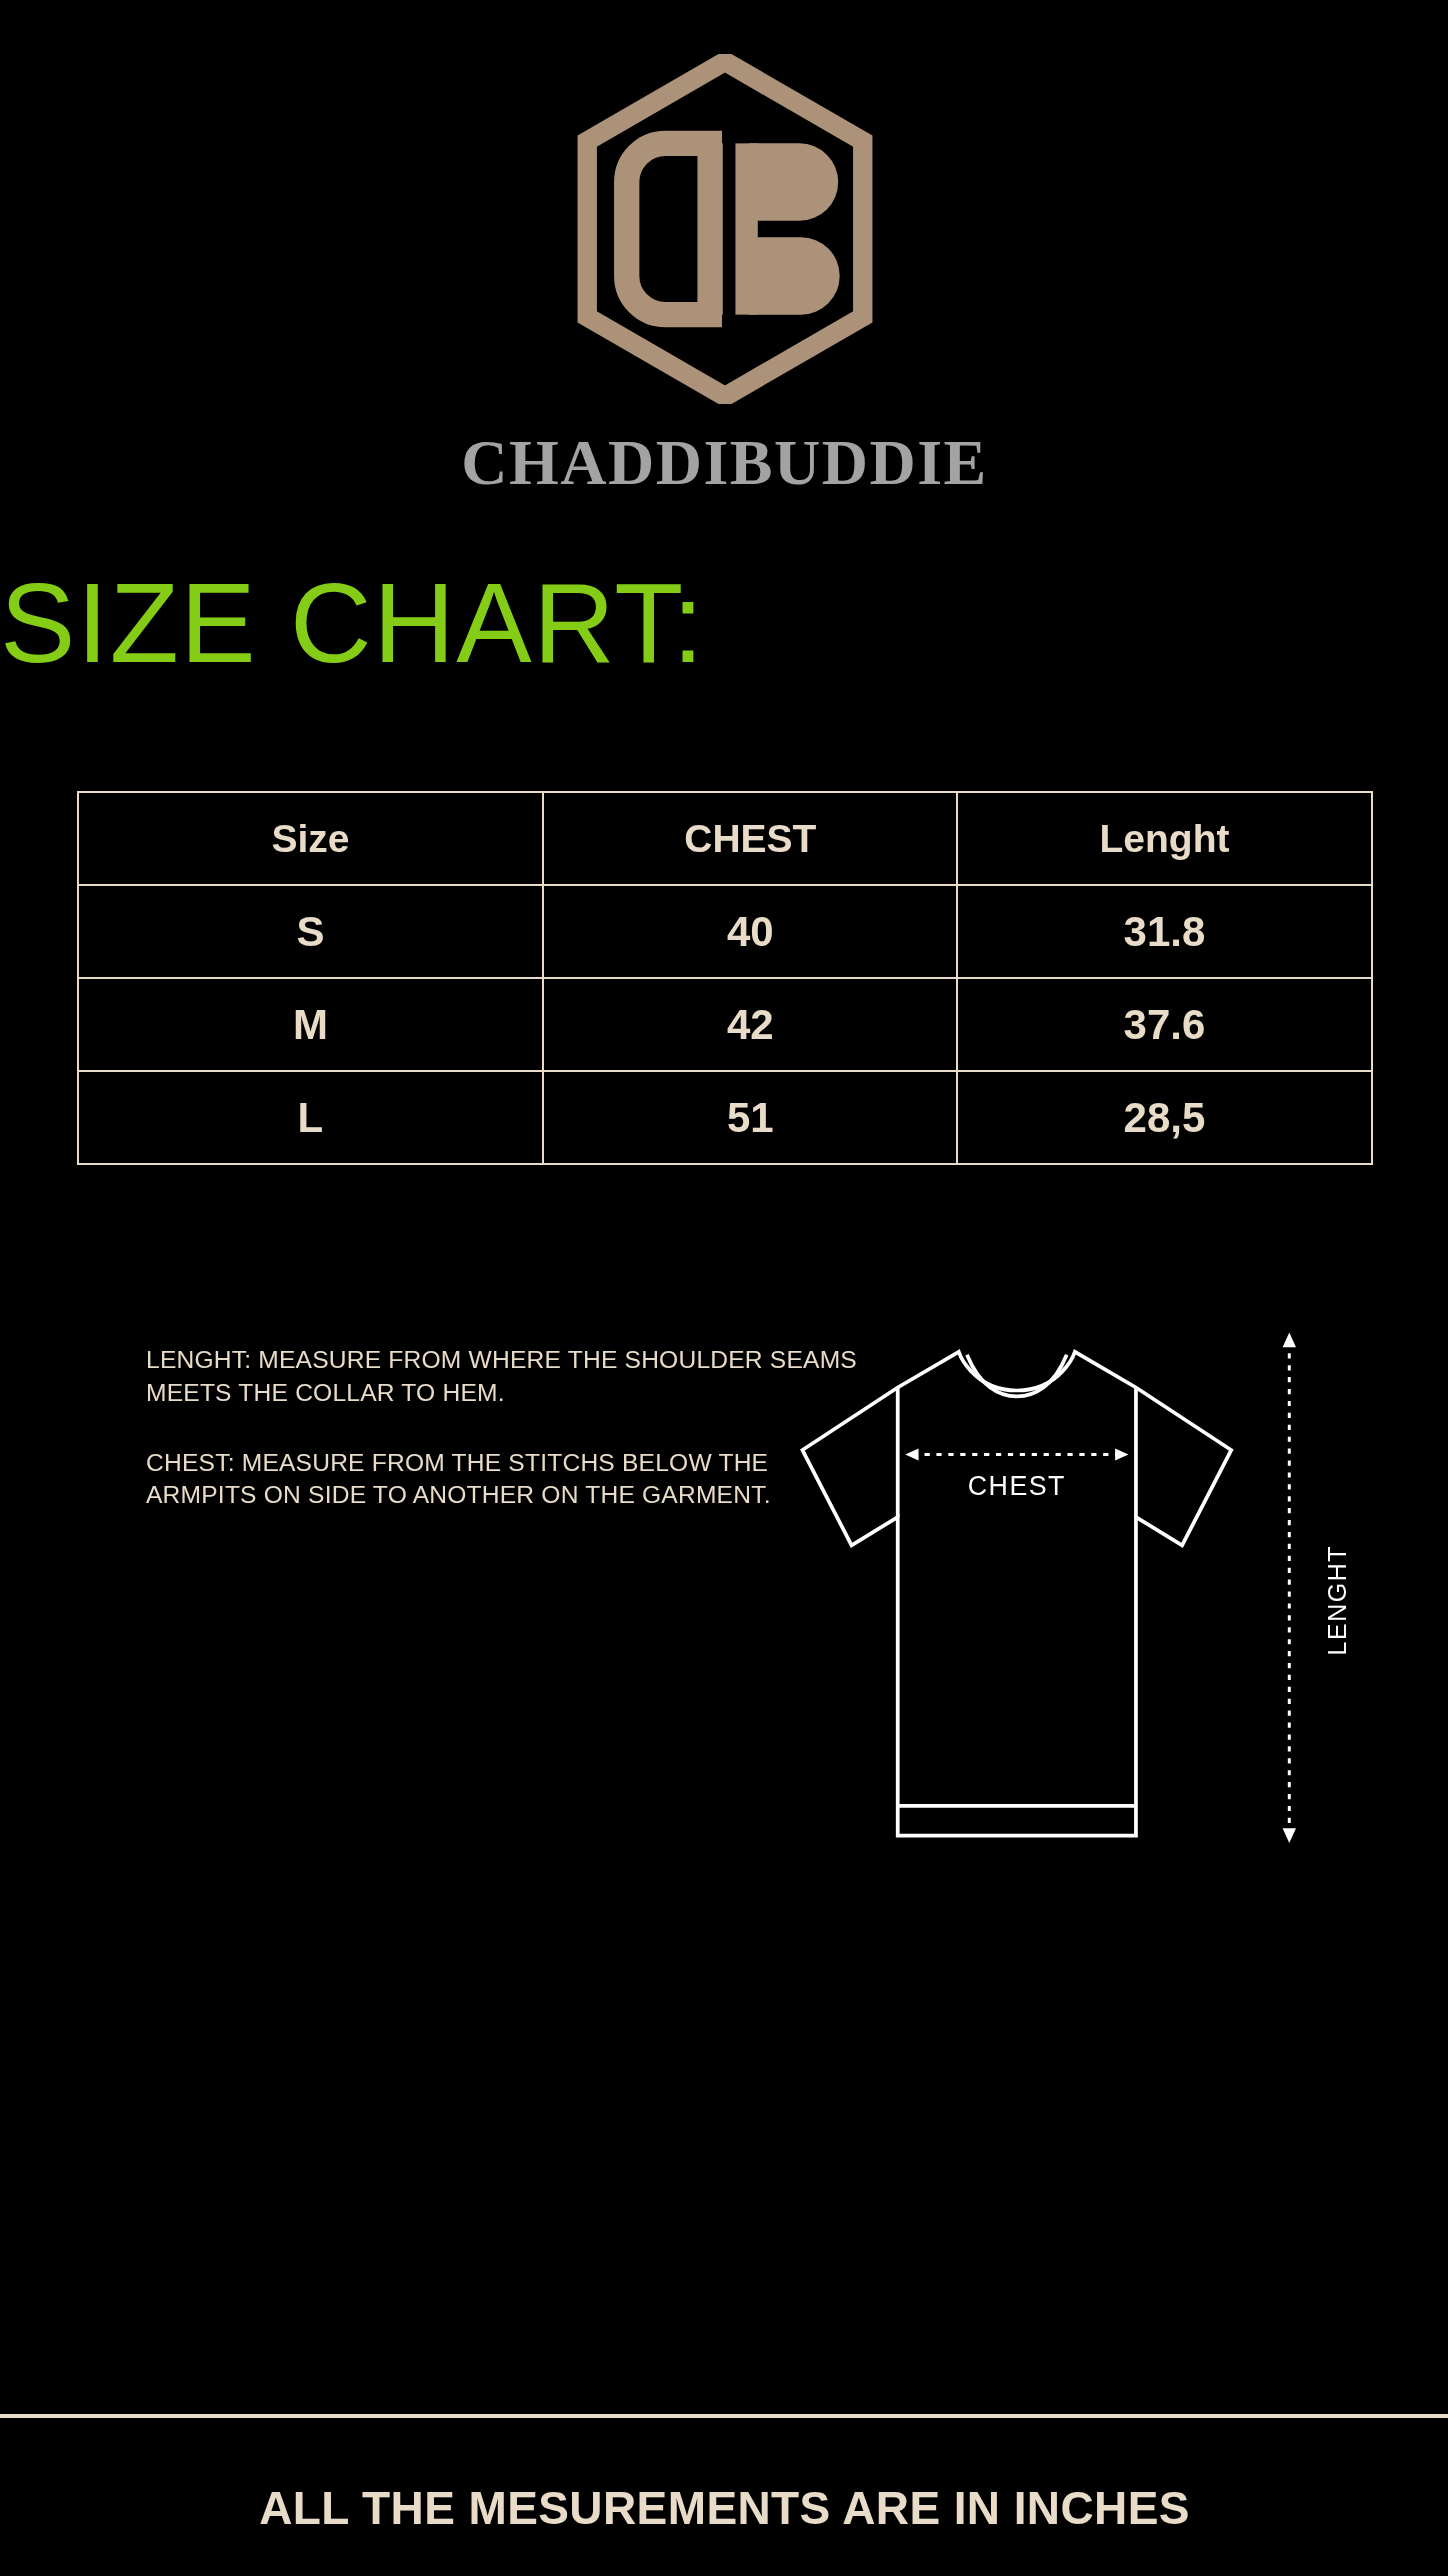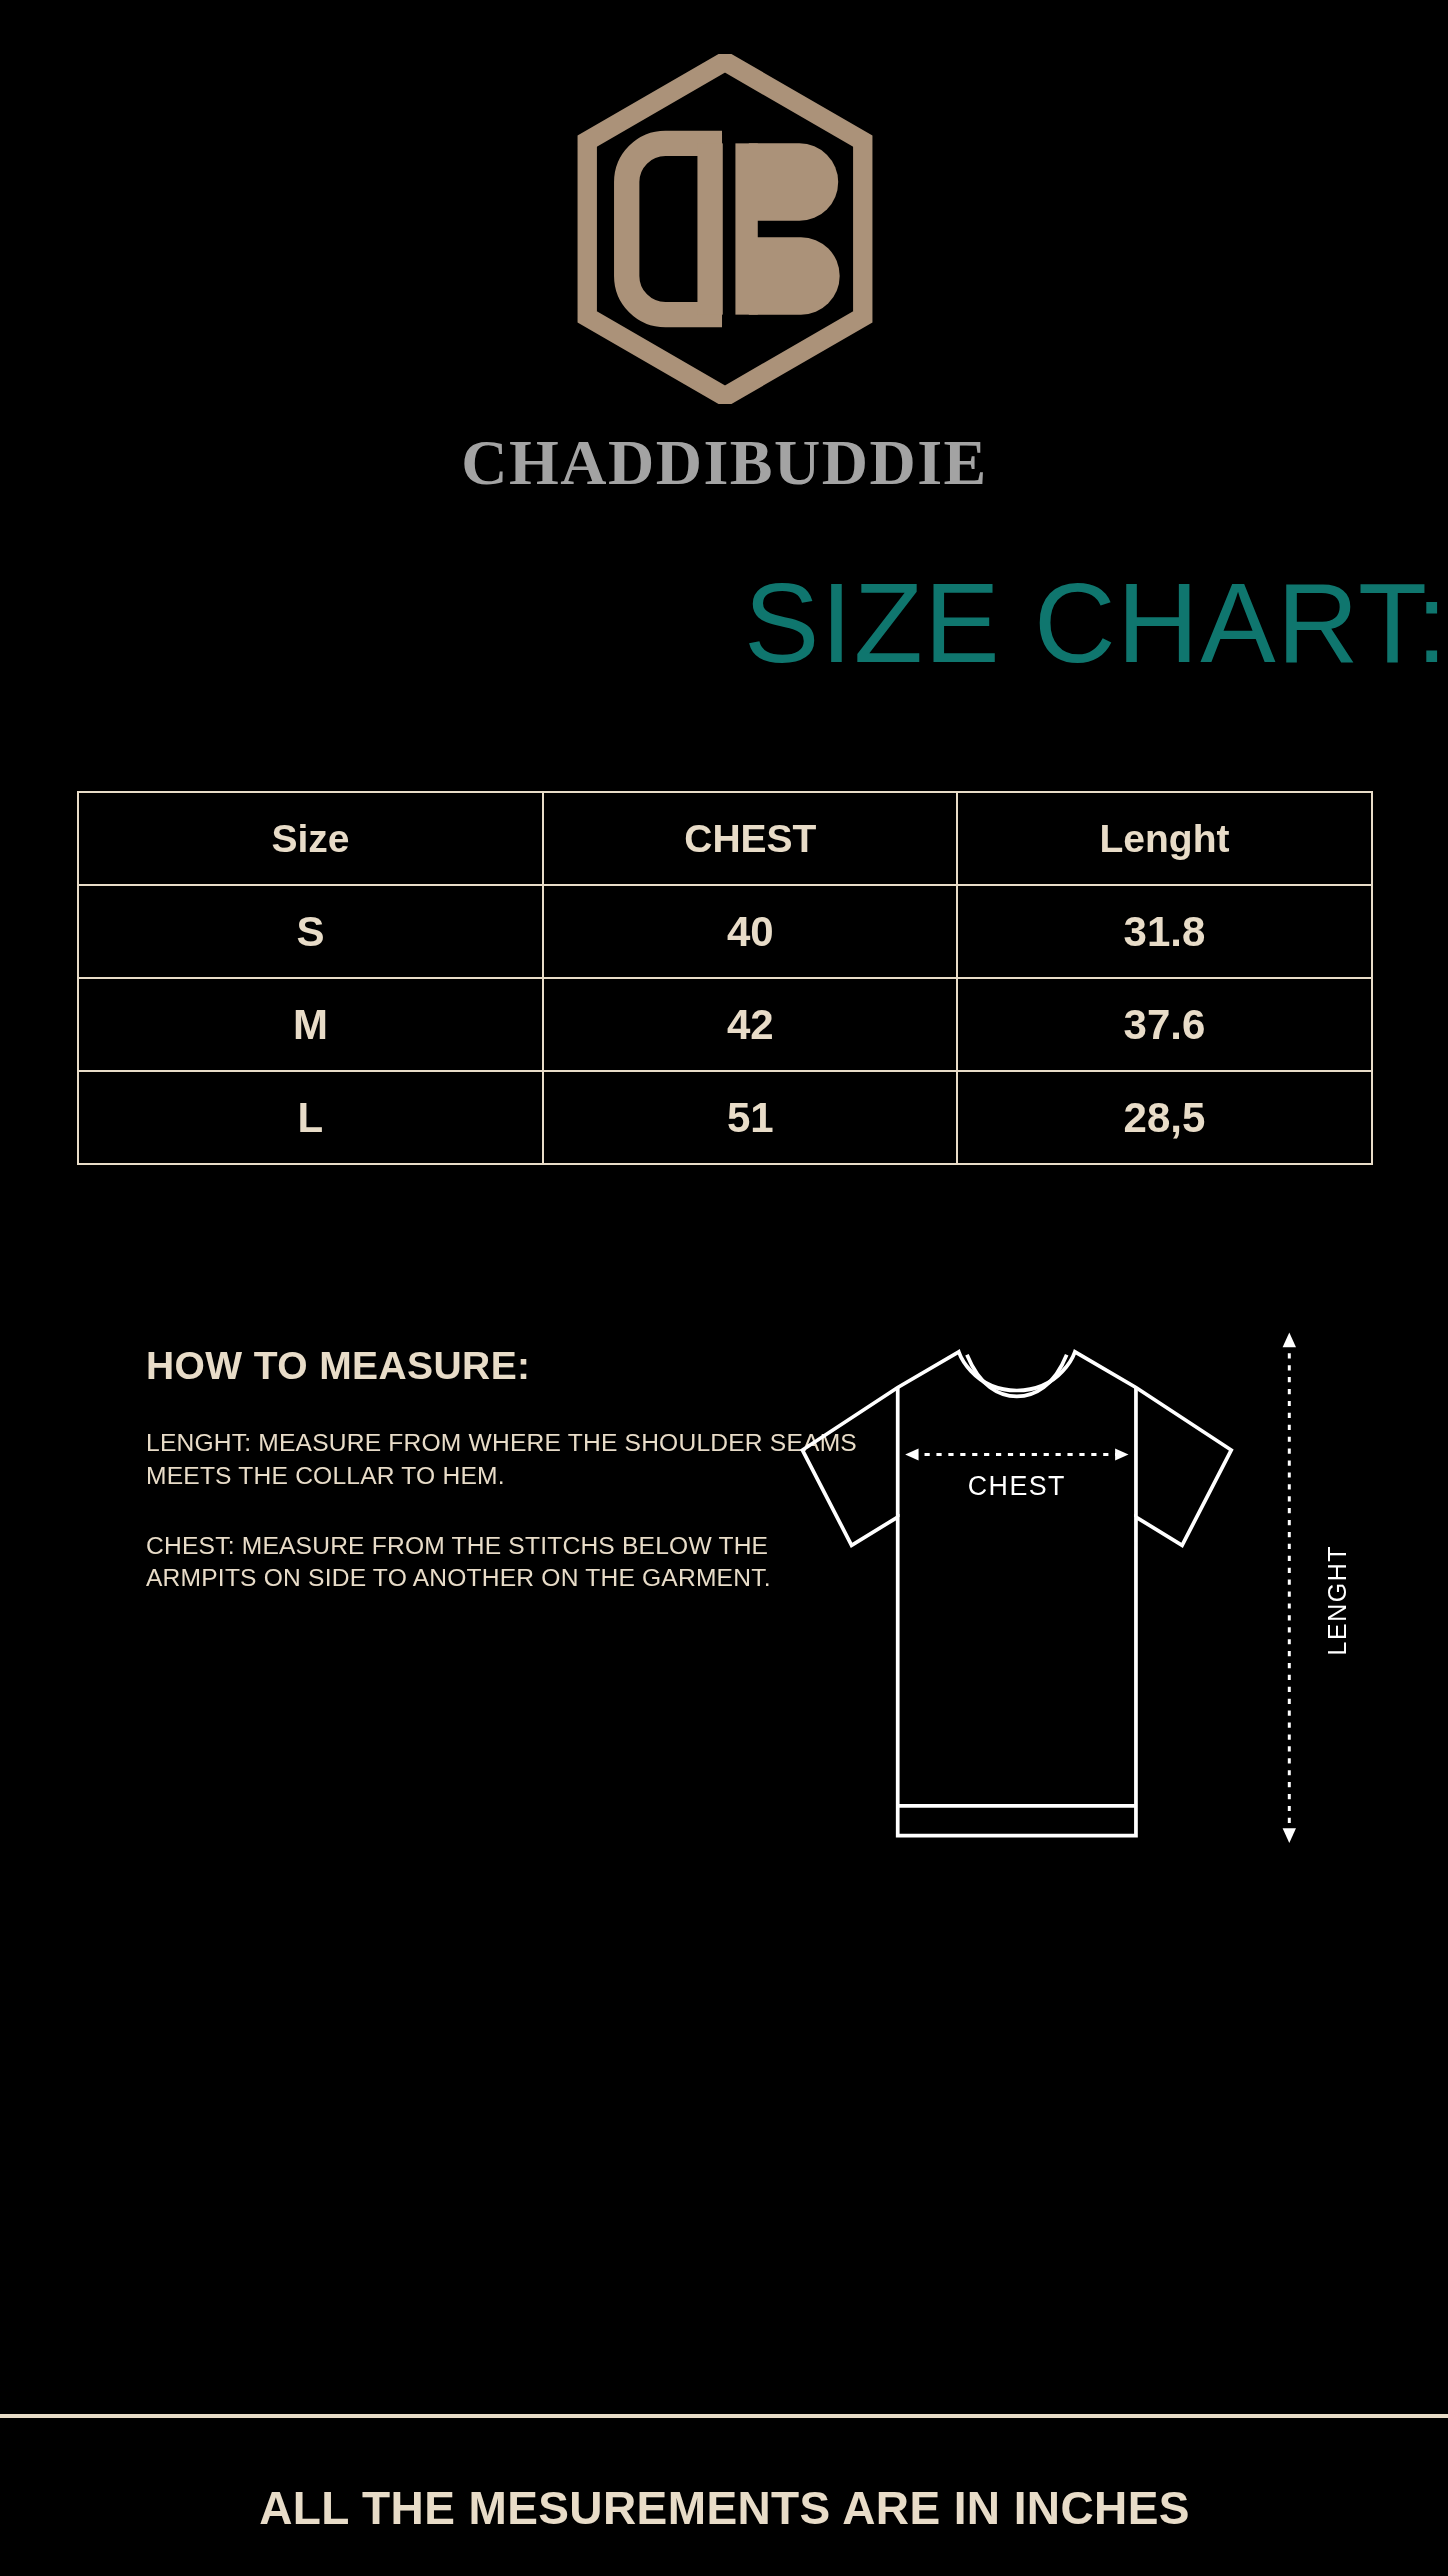--- a/index.html
+++ b/index.html
@@ -31,26 +31,26 @@
     font-family: "Liberation Serif", serif;
     font-weight: bold;
     font-size: 64px;
     letter-spacing: 1.5px;
     color: #a3a3a3;
     margin-top: 22.3px;
   }
 
   
   .title {
-    text-align: right;
+    text-align: left;
     font-family: "Liberation Sans", sans-serif;
     font-weight: normal;
     font-size: 113px;
     letter-spacing: 1.5px;
-    color: #0f766e;
+    color: #84cc16;
     margin-top: 58px;
   }
 
   
   .table-wrap {
     margin: 103px auto 0 auto;
     width: 1296px;
   }
   table.size-table {
     width: 100%;
@@ -205,21 +205,20 @@
         <td>L</td>
         <td>51</td>
         <td>28,5</td>
       </tr>
     </tbody>
   </table>
 </div>
 
 <div class="measure-section">
   <div class="measure-left">
-    <div class="measure-heading">HOW TO MEASURE:</div>
     <div class="measure-para second">LENGHT: MEASURE FROM WHERE THE SHOULDER SEAMS MEETS THE COLLAR TO HEM.</div>
     <div class="measure-para">CHEST: MEASURE FROM THE STITCHS BELOW THE ARMPITS ON SIDE TO ANOTHER ON THE GARMENT.</div>
   </div>
 
   <div class="tee-area">
     <span>
       <svg class="tee-svg" width="551" height="536" viewBox="0 0 740 720">
 
         <path d="M232 40
                  L150 88

